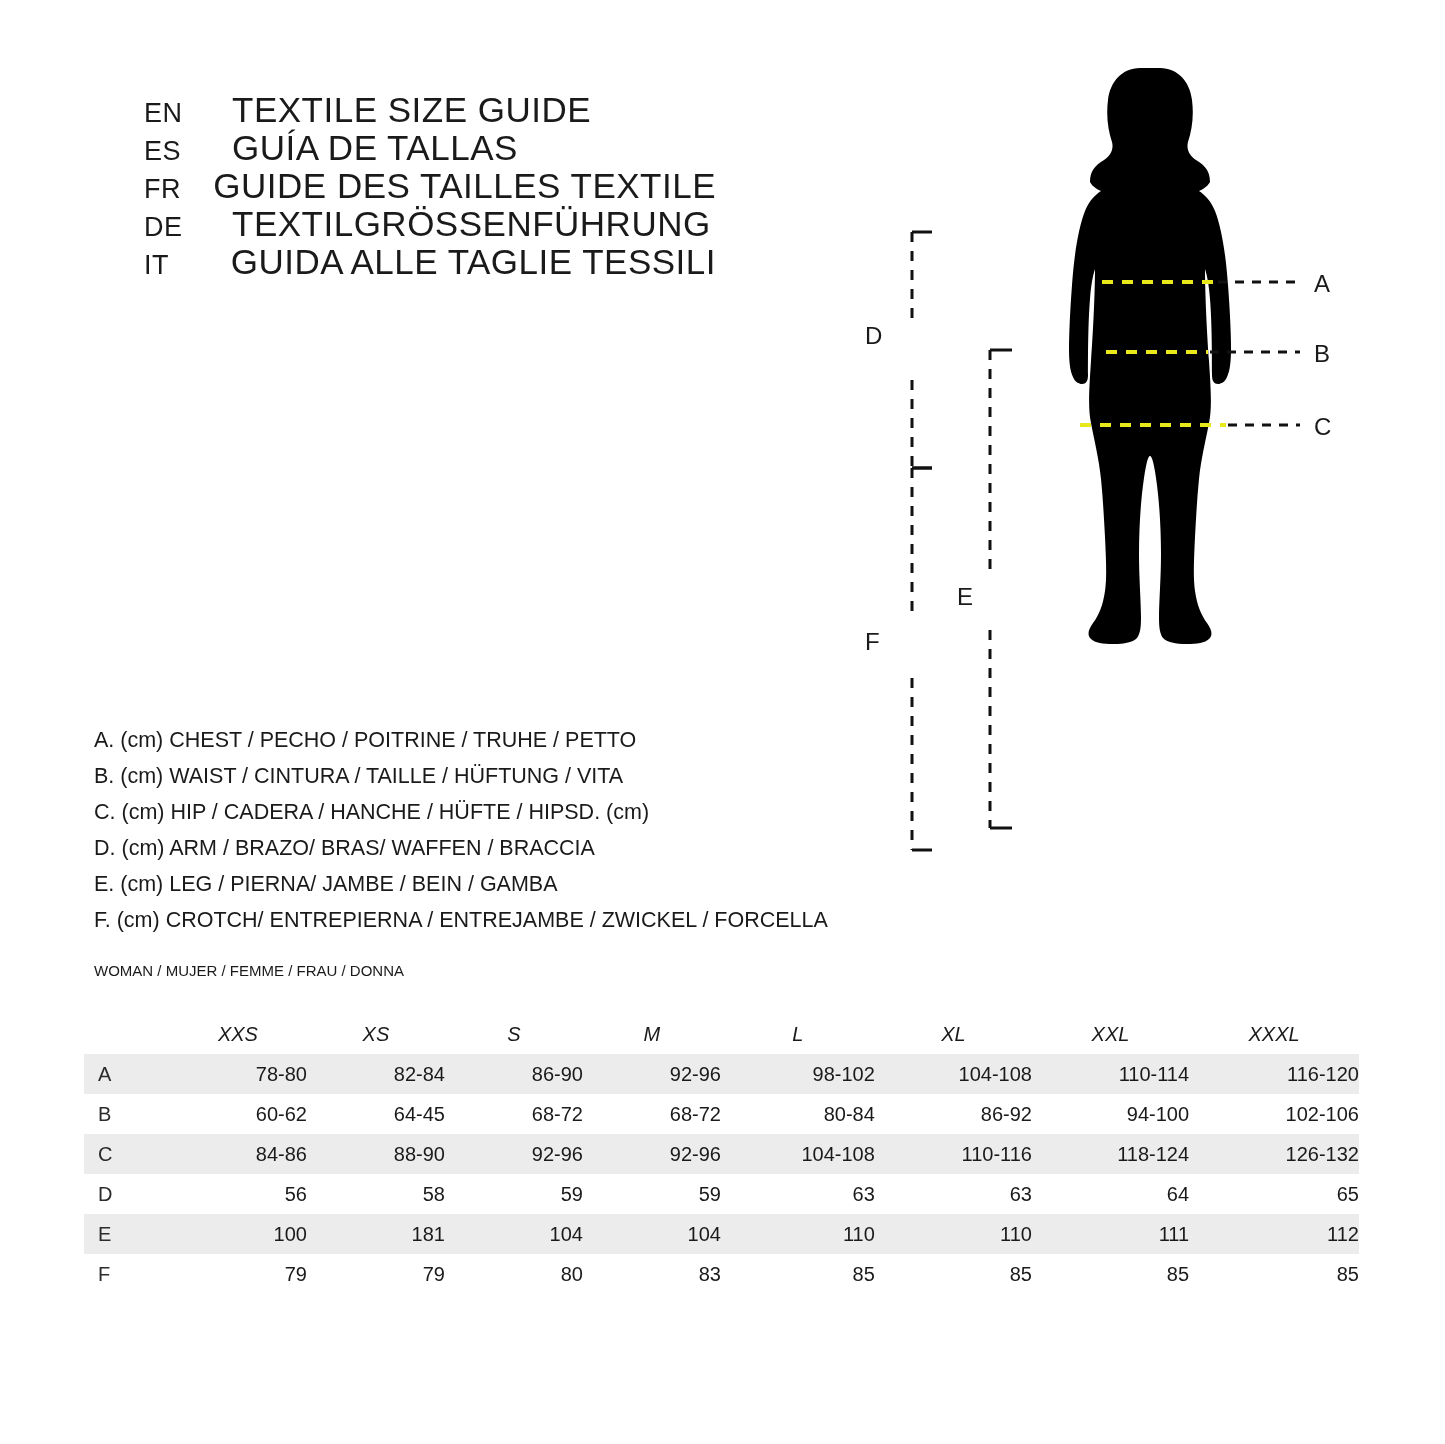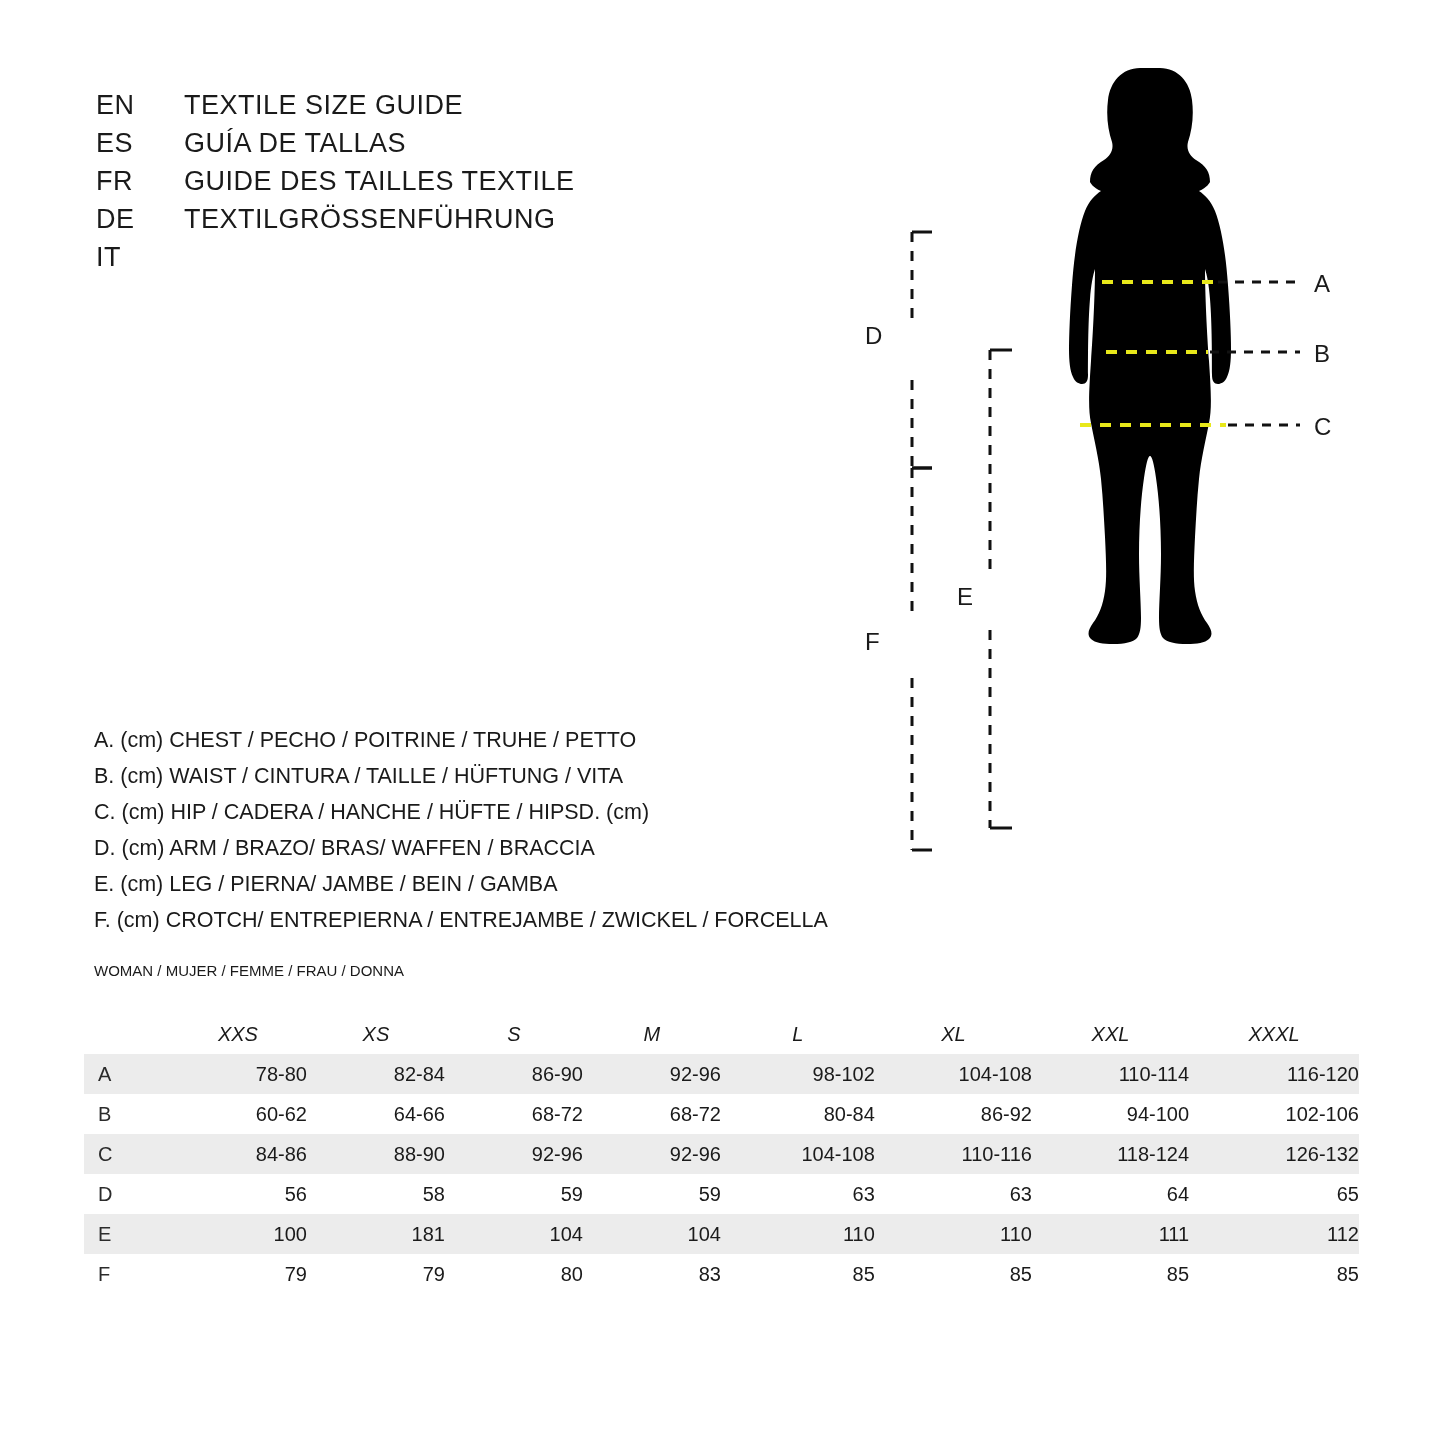--- a/index.html
+++ b/index.html
@@ -27,23 +27,24 @@
     display: flex;
     align-items: baseline;
     height: 38px;
     white-space: nowrap;
   }
   .title-lang {
     width: 88px;
     font-size: 27px;
     letter-spacing: 0.5px;
     color: #1a1a1a;
+    margin-left: 48px;
   }
   .title-text {
-    font-size: 27px;
+    font-size: 35px;
     letter-spacing: 0.5px;
     color: #1a1a1a;
   }
 
   
   .legend-block {
     position: absolute;
     left: 94px;
     top: 722px;
     width: 820px;
@@ -139,20 +140,21 @@
   <div class="title-row">
     <span class="title-lang">FR</span>
     <span class="title-text">GUIDE DES TAILLES TEXTILE</span>
   </div>
   <div class="title-row">
     <span class="title-lang">DE</span>
     <span class="title-text">TEXTILGRÖSSENFÜHRUNG</span>
   </div>
   <div class="title-row">
     <span class="title-lang">IT</span>
+    <span class="title-text">GUIDA ALLE TAGLIE TESSILI</span>
   </div>
 </div>
 
 <div class="figure-area">
   <svg class="figure-svg" width="560" height="860" viewBox="0 0 560 860" xmlns="http://www.w3.org/2000/svg">
 
     <g fill="#000000">
       <path d="M300,18
                c-18,0 -30,14 -32,32
                c-2,16 0,30 4,42
@@ -294,21 +296,21 @@
       <td>92-96</td>
       <td>98-102</td>
       <td>104-108</td>
       <td>110-114</td>
       <td>116-120</td>
     </tr>
 
     <tr class="data-row row-plain">
       <td class="rowlabel">B</td>
       <td>60-62</td>
-      <td>64-66</td>
+      <td>64-45</td>
       <td>68-72</td>
       <td>68-72</td>
       <td>80-84</td>
       <td>86-92</td>
       <td>94-100</td>
       <td>102-106</td>
     </tr>
 
     <tr class="data-row row-shaded">
       <td class="rowlabel">C</td>

